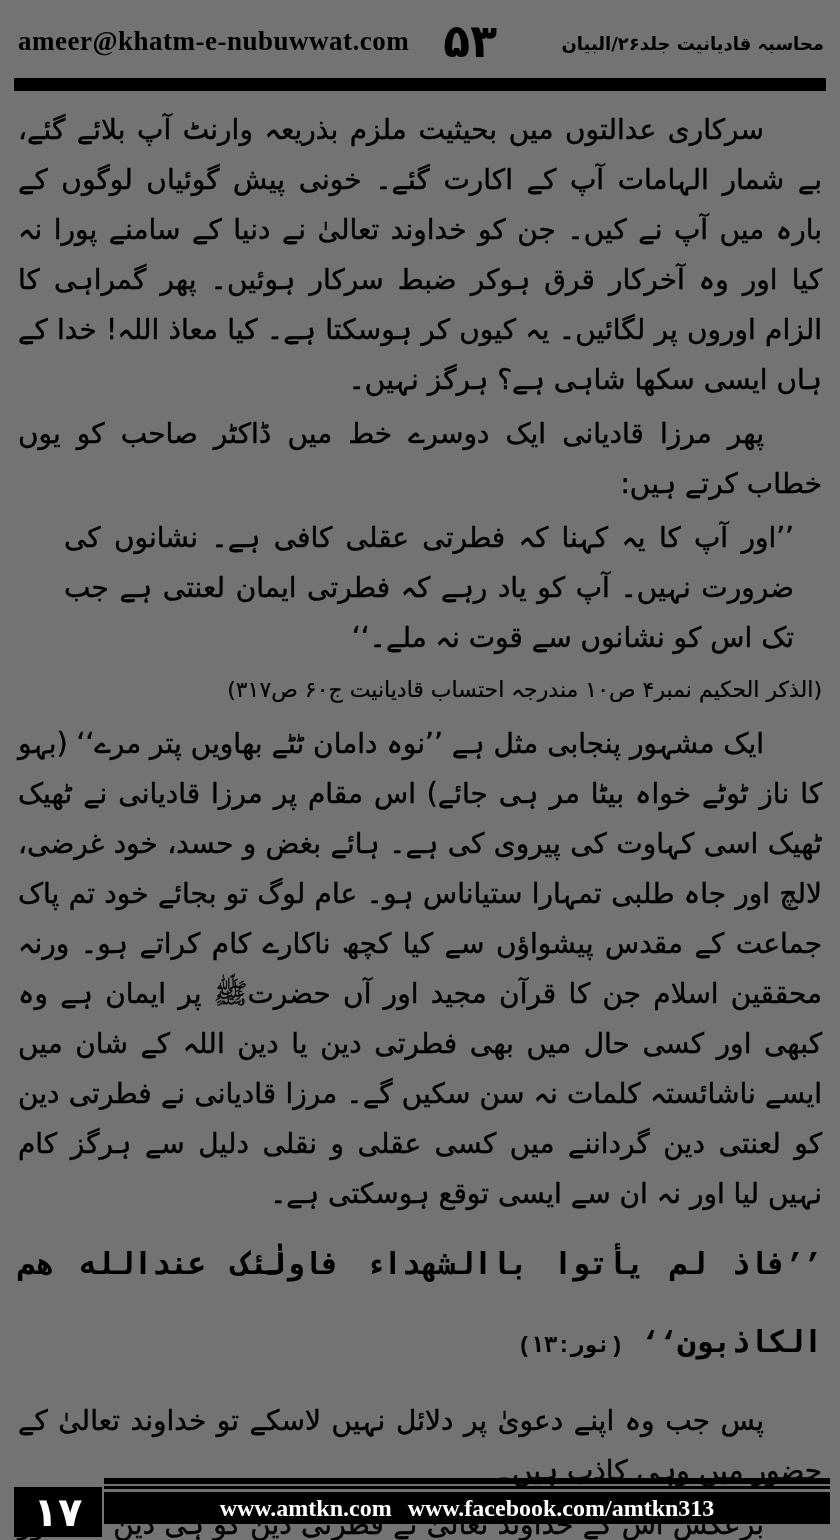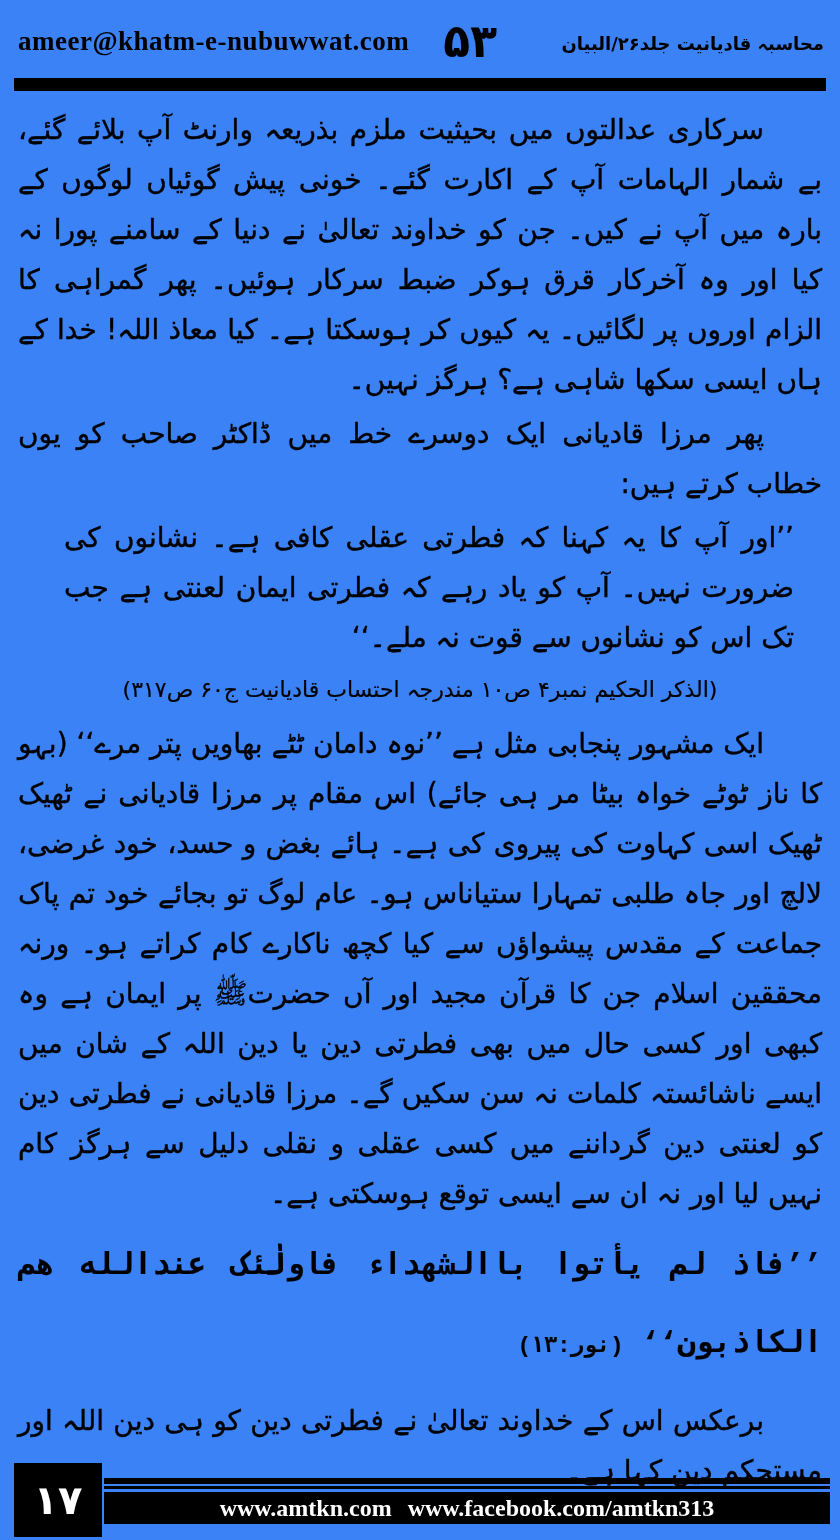--- a/index.html
+++ b/index.html
@@ -1,20 +1,20 @@
 <!DOCTYPE html>
 <html lang="ur"><head>
 <meta charset="utf-8">
 <style>
   html,body{margin:0;padding:0;background:#e8e8e8;}
   .page{
     position:relative;
     width:840px;height:1540px;
     margin:0 auto;
-    background:#3b82f6;
+    background:#737373;
     color:#000;
     overflow:hidden;
     font-family:"DejaVu Sans",sans-serif;
   }
   
   .hdr{
     display:flex;
     justify-content:space-between;
     align-items:center;
     padding:12px 16px 0 18px;
@@ -55,21 +55,21 @@
     -webkit-text-stroke:0.4px #000;
   }
   .body-text p{margin:0 0 4px 0;}
   .indent{text-indent:58px;}
   .quote{
     padding:0 28px 0 46px;
     margin:4px 0 6px 0 !important;
   }
   .ref{
     direction:rtl;
-    text-align:center;
+    text-align:right;
     font-size:22px;
     line-height:42px;
     -webkit-text-stroke:0.2px #000;
     margin:4px 0 8px 0 !important;
   }
   .arabic{
     font-weight:bold;
     font-size:30px;
     line-height:78px;
     margin:8px 0 10px 0 !important;
@@ -83,21 +83,21 @@
   }
   
   .foot{
     position:absolute;
     left:0;right:0;bottom:0;
     height:62px;
   }
   .foot-box{
     position:absolute;
     left:14px;bottom:3px;
-    width:88px;height:74px;
+    width:88px;height:50px;
     background:#000;
     color:#fff;
     display:flex;align-items:center;justify-content:center;
     font-size:40px;
     font-weight:bold;
     line-height:1;
   }
   .foot-right{
     position:absolute;
     left:104px;right:10px;bottom:16px;
@@ -135,20 +135,21 @@
 
   <div class="hdr-rule"></div>
 
   <main class="body-text" id="paras">
       <p class="indent">سرکاری عدالتوں میں بحیثیت ملزم بذریعہ وارنٹ آپ بلائے گئے، بے شمار الہامات آپ کے اکارت گئے۔ خونی پیش گوئیاں لوگوں کے بارہ میں آپ نے کیں۔ جن کو خداوند تعالیٰ نے دنیا کے سامنے پورا نہ کیا اور وہ آخرکار قرق ہوکر ضبط سرکار ہوئیں۔ پھر گمراہی کا الزام اوروں پر لگائیں۔ یہ کیوں کر ہوسکتا ہے۔ کیا معاذ اللہ! خدا کے ہاں ایسی سکھا شاہی ہے؟ ہرگز نہیں۔</p>
       <p class="indent">پھر مرزا قادیانی ایک دوسرے خط میں ڈاکٹر صاحب کو یوں خطاب کرتے ہیں:</p>
       <p class="quote">’’اور آپ کا یہ کہنا کہ فطرتی عقلی کافی ہے۔ نشانوں کی ضرورت نہیں۔ آپ کو یاد رہے کہ فطرتی ایمان لعنتی ہے جب تک اس کو نشانوں سے قوت نہ ملے۔‘‘</p>
       <p class="ref">(الذکر الحکیم نمبر۴ ص۱۰ مندرجہ احتساب قادیانیت ج۶۰ ص۳۱۷)</p>
       <p class="indent">ایک مشہور پنجابی مثل ہے ’’نوہ دامان ٹٹے بھاویں پتر مرے‘‘ (بہو کا ناز ٹوٹے خواہ بیٹا مر ہی جائے) اس مقام پر مرزا قادیانی نے ٹھیک ٹھیک اسی کہاوت کی پیروی کی ہے۔ ہائے بغض و حسد، خود غرضی، لالچ اور جاہ طلبی تمہارا ستیاناس ہو۔ عام لوگ تو بجائے خود تم پاک جماعت کے مقدس پیشواؤں سے کیا کچھ ناکارے کام کراتے ہو۔ ورنہ محققین اسلام جن کا قرآن مجید اور آں حضرتﷺ پر ایمان ہے وہ کبھی اور کسی حال میں بھی فطرتی دین یا دین اللہ کے شان میں ایسے ناشائستہ کلمات نہ سن سکیں گے۔ مرزا قادیانی نے فطرتی دین کو لعنتی دین گرداننے میں کسی عقلی و نقلی دلیل سے ہرگز کام نہیں لیا اور نہ ان سے ایسی توقع ہوسکتی ہے۔</p>
       <p class="arabic">’’فاذ لم یأتوا باالشهداء فاولٰئک عندالله هم الکاذبون‘‘ <span class="cite">(نور:۱۳)</span></p>
+      <p class="indent">پس جب وہ اپنے دعویٰ پر دلائل نہیں لاسکے تو خداوند تعالیٰ کے حضور میں وہی کاذب ہیں۔</p>
       <p class="indent">برعکس اس کے خداوند تعالیٰ نے فطرتی دین کو ہی دین اللہ اور مستحکم دین کہا ہے۔</p>
     </main>
 
   <footer class="foot">
     <div class="foot-box">۱۷</div>
     <div class="foot-right">
       <div class="foot-rule-thick"></div>
       <div class="foot-rule-thin"></div>
       <div class="foot-bar">
         <span>www.amtkn.com</span>

